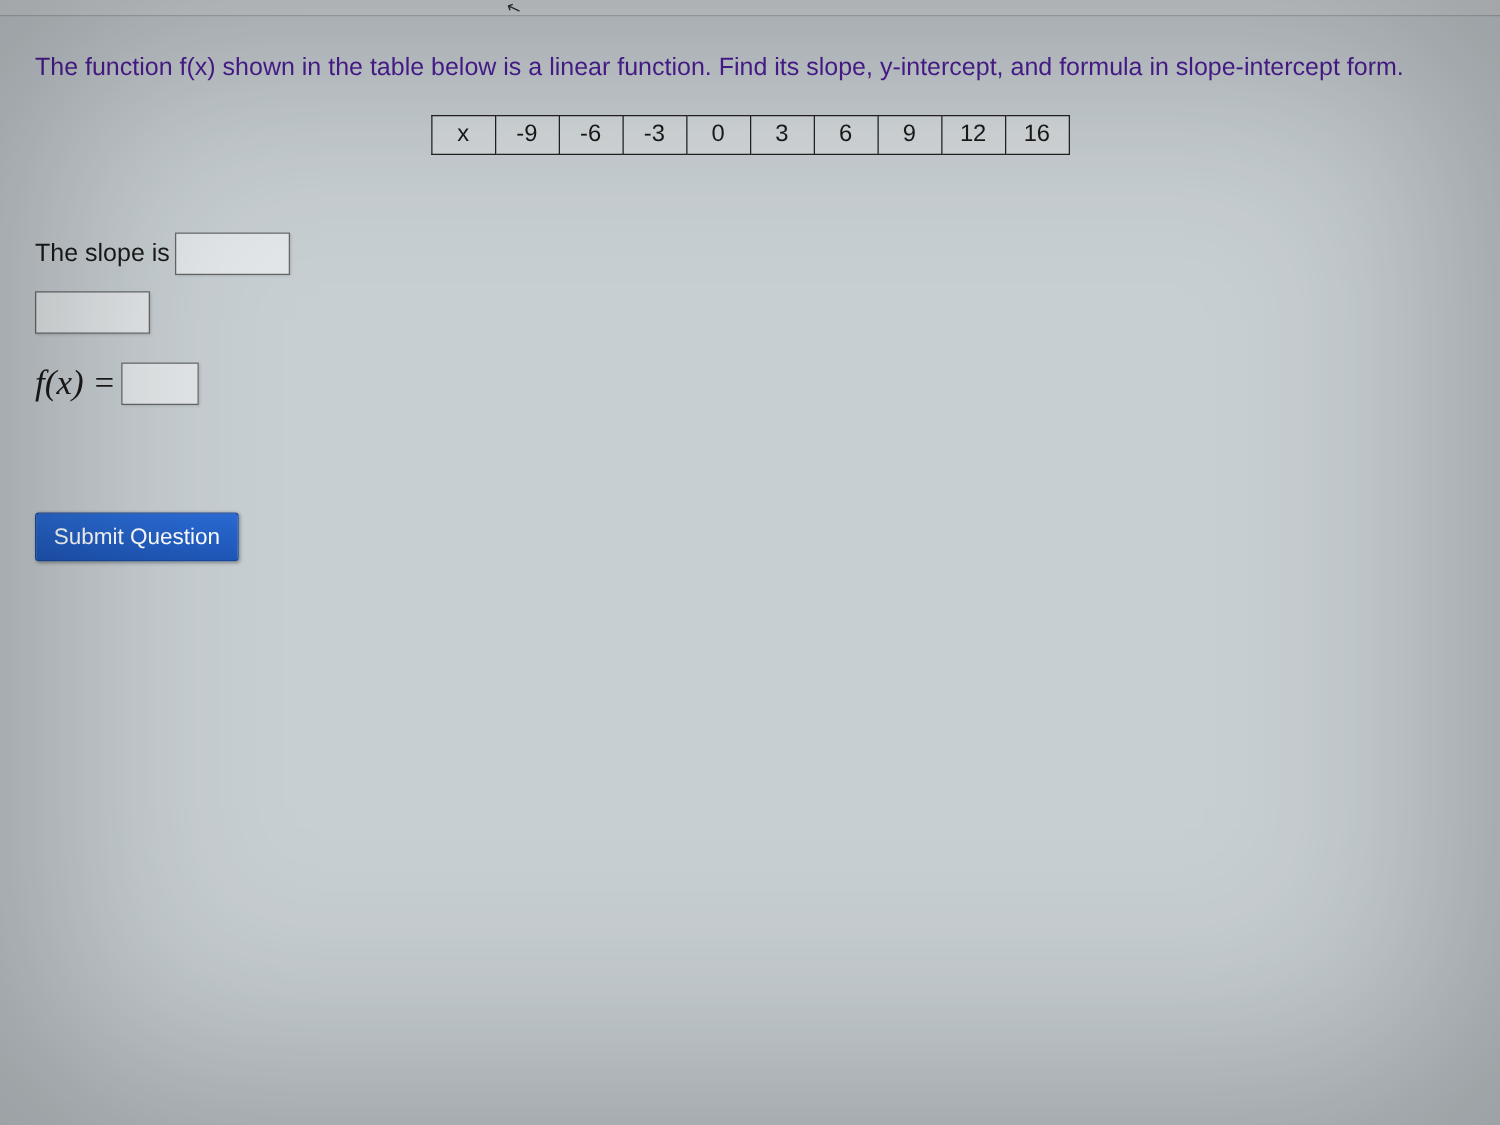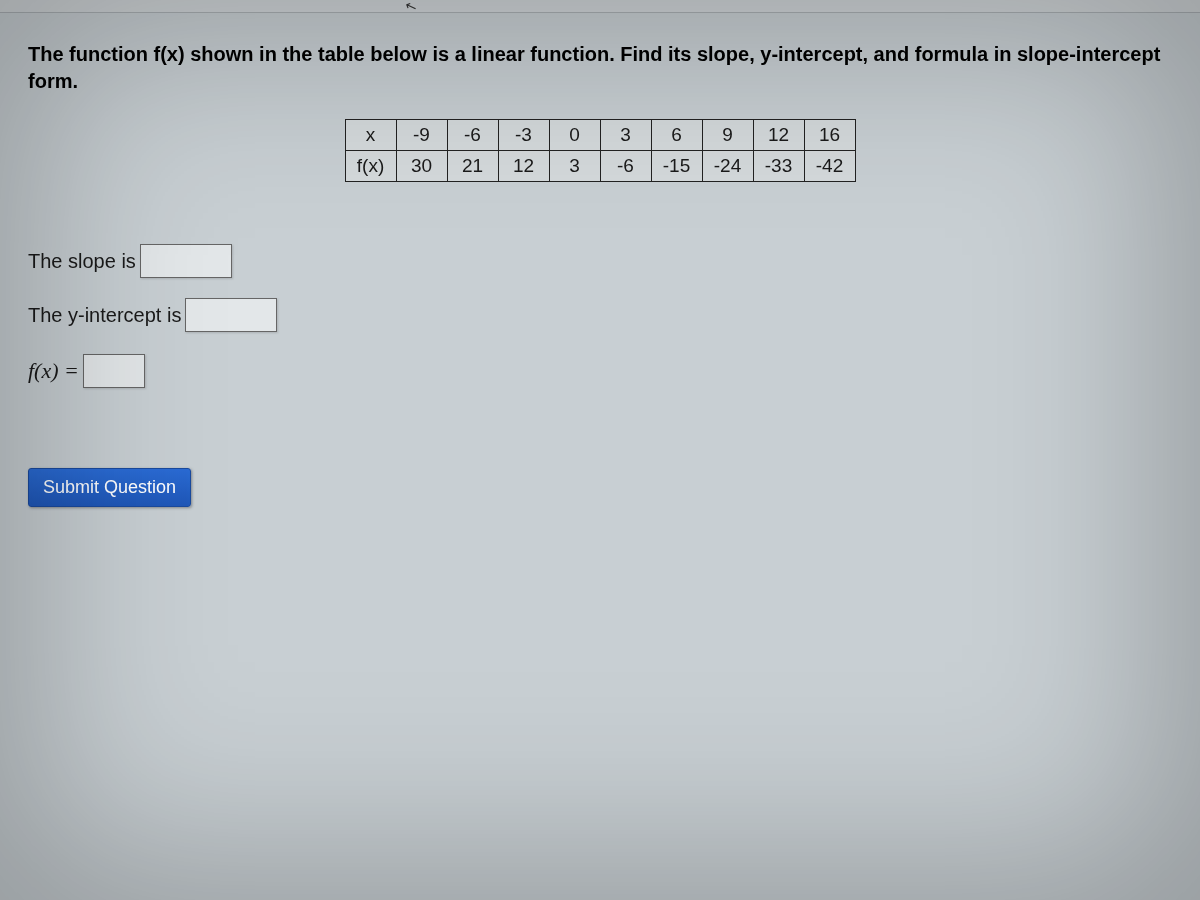--- a/index.html
+++ b/index.html
@@ -25,23 +25,22 @@
     font-size: 14px;
     color: #333;
     transform: rotate(-20deg);
   }
   .content {
     padding: 28px 28px 0 28px;
   }
   .prompt {
     font-size: 20px;
     line-height: 1.35;
-    color: #000000;
+    color: #4c1d95;
     margin-bottom: 24px;
-    font-weight: bold;
   }
   .table-wrap {
     display: flex;
     justify-content: center;
     margin-bottom: 55px;
   }
   table.data {
     border-collapse: collapse;
   }
   table.data td, table.data th {
@@ -74,21 +73,21 @@
     border: 1px solid #666;
     background: #e3e7e9;
     box-shadow: 1px 1px 2px rgba(0,0,0,0.15);
   }
   .answer-input.small {
     width: 60px;
   }
   .fx {
     font-family: 'Times New Roman', serif;
     font-style: italic;
-    font-size: 22px;
+    font-size: 28px;
   }
   .buttons {
     margin-top: 70px;
     display: flex;
     gap: 10px;
     align-items: flex-start;
   }
   .btn {
     padding: 8px 14px;
     font-size: 18px;
@@ -132,43 +131,30 @@
         <td>-9</td>
         <td>-6</td>
         <td>-3</td>
         <td>0</td>
         <td>3</td>
         <td>6</td>
         <td>9</td>
         <td>12</td>
         <td>16</td>
       </tr>
-      <tr>
-        <th>f(x)</th>
-        <td>30</td>
-        <td>21</td>
-        <td>12</td>
-        <td>3</td>
-        <td>-6</td>
-        <td>-15</td>
-        <td>-24</td>
-        <td>-33</td>
-        <td>-42</td>
-      </tr>
     </tbody>
       </table>
   </div>
 
   <div class="answers">
     <div class="answer-line">
       <span>The slope is</span>
       <span class="answer-input"></span>
     </div>
     <div class="answer-line">
-      <span>The y-intercept is</span>
       <span class="answer-input"></span>
     </div>
     <div class="answer-line">
       <span class="fx">f(x) =</span>
       <span class="answer-input small"></span>
     </div>
   </div>
 
   <div class="buttons">
     <button class="btn btn-primary">Submit Question</button>

